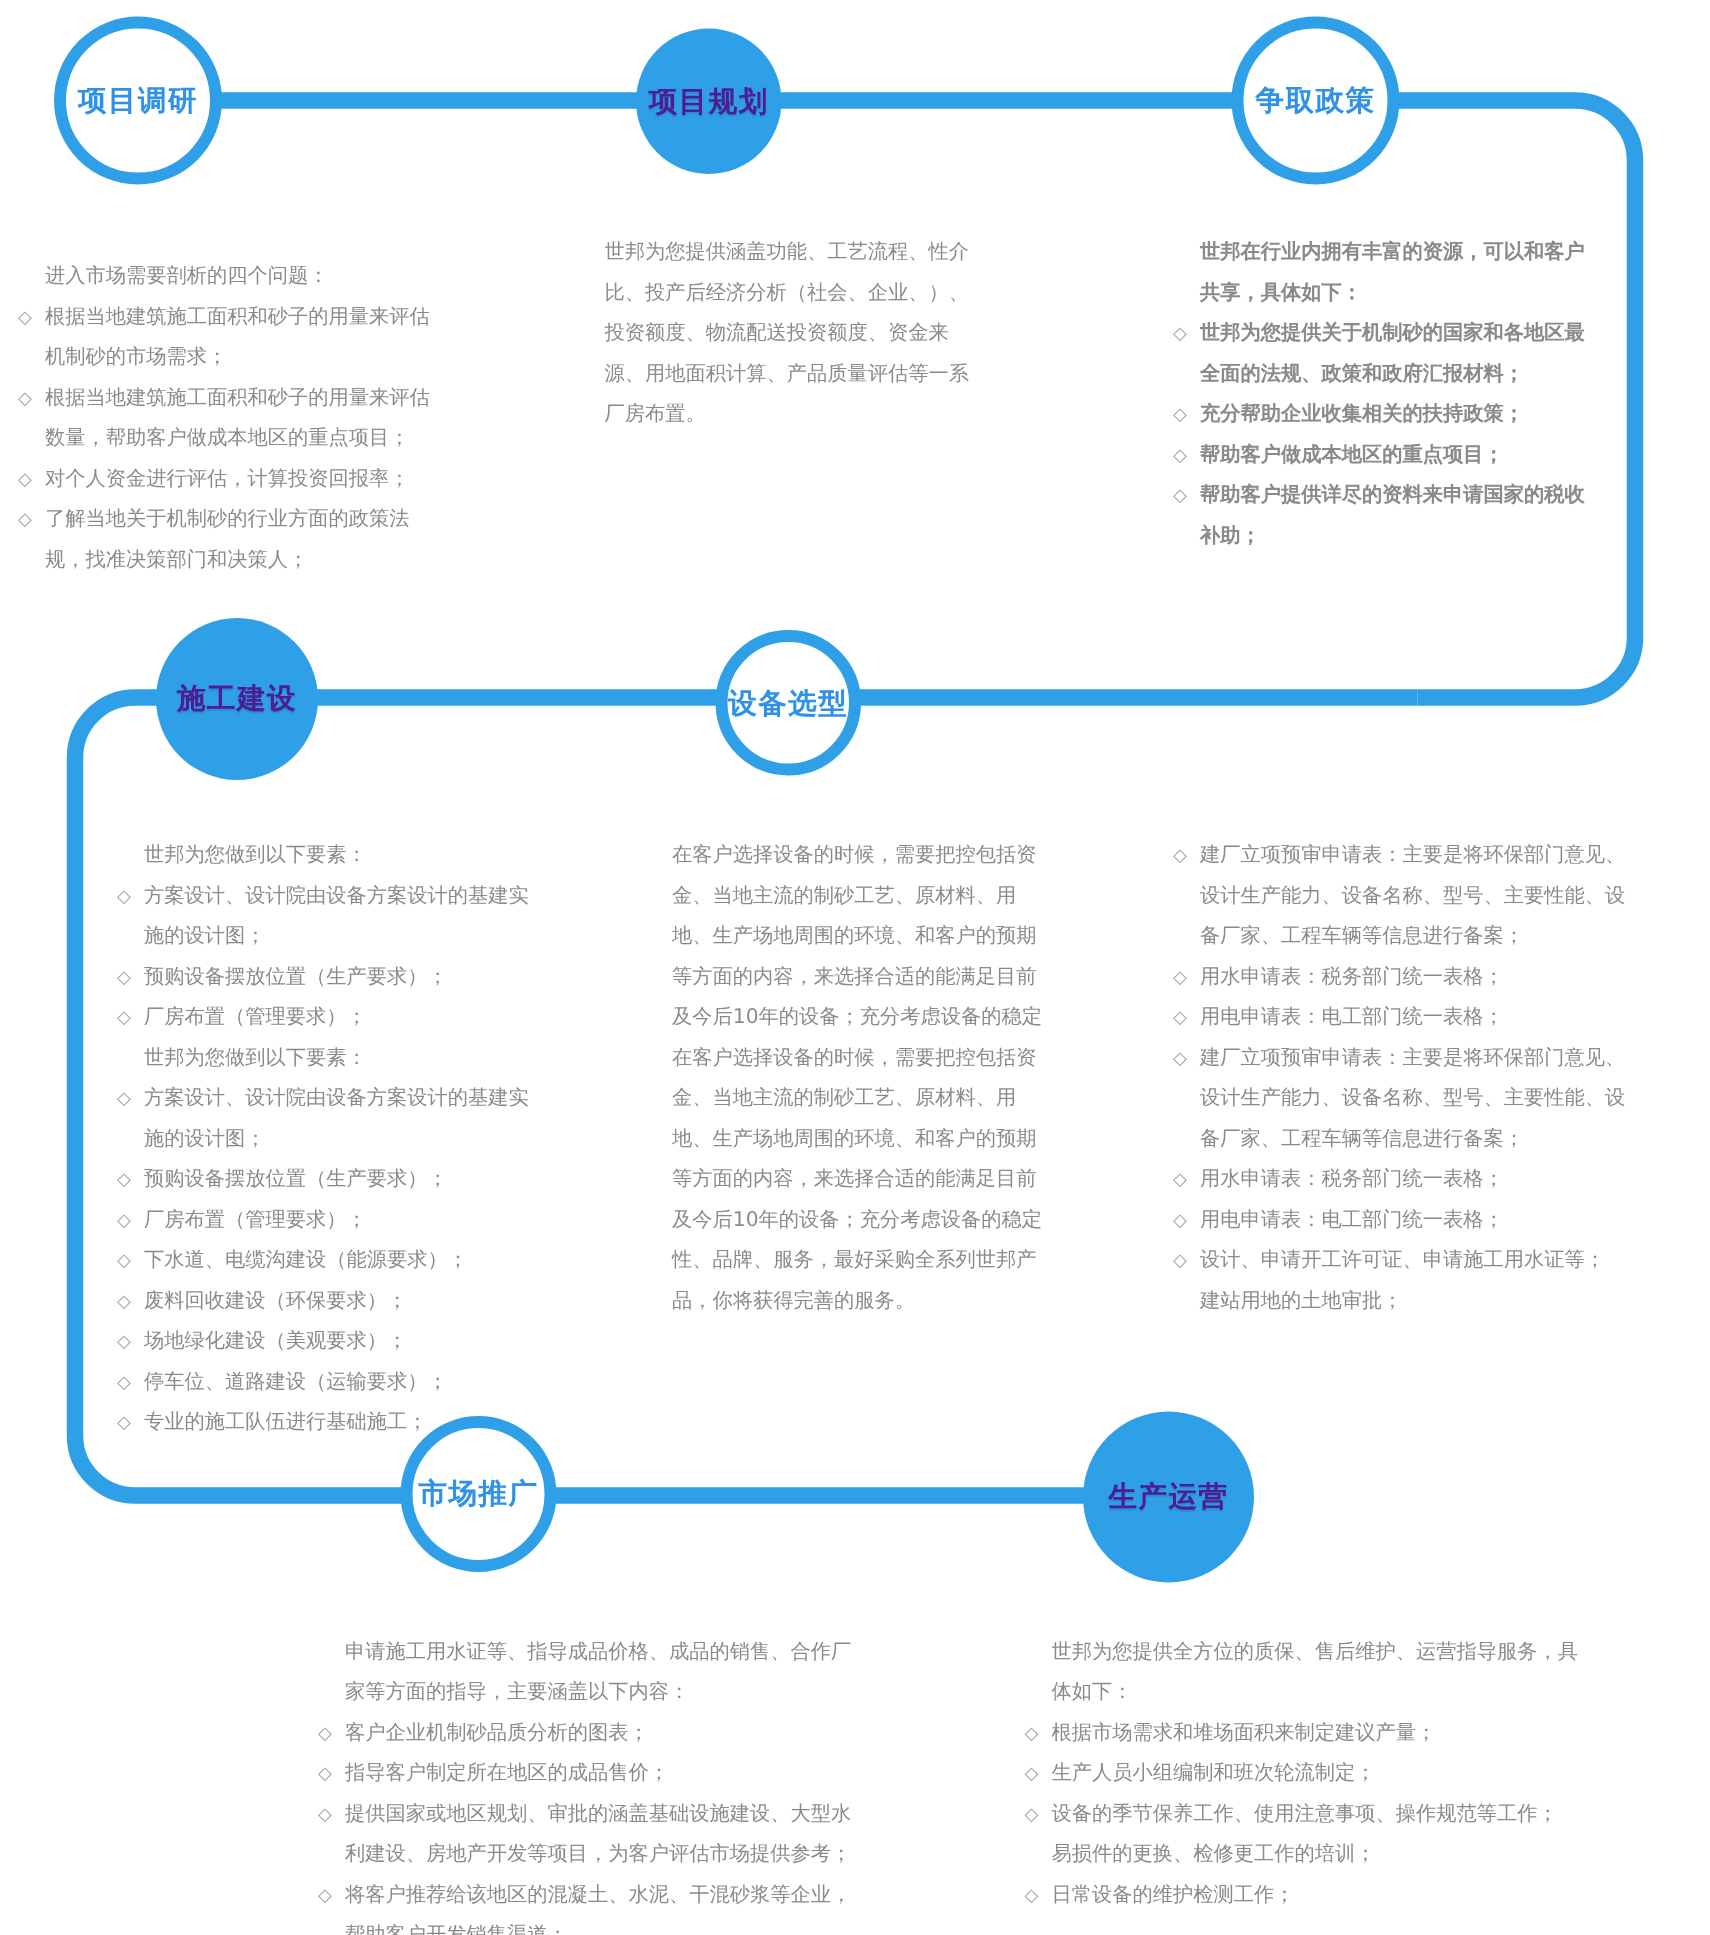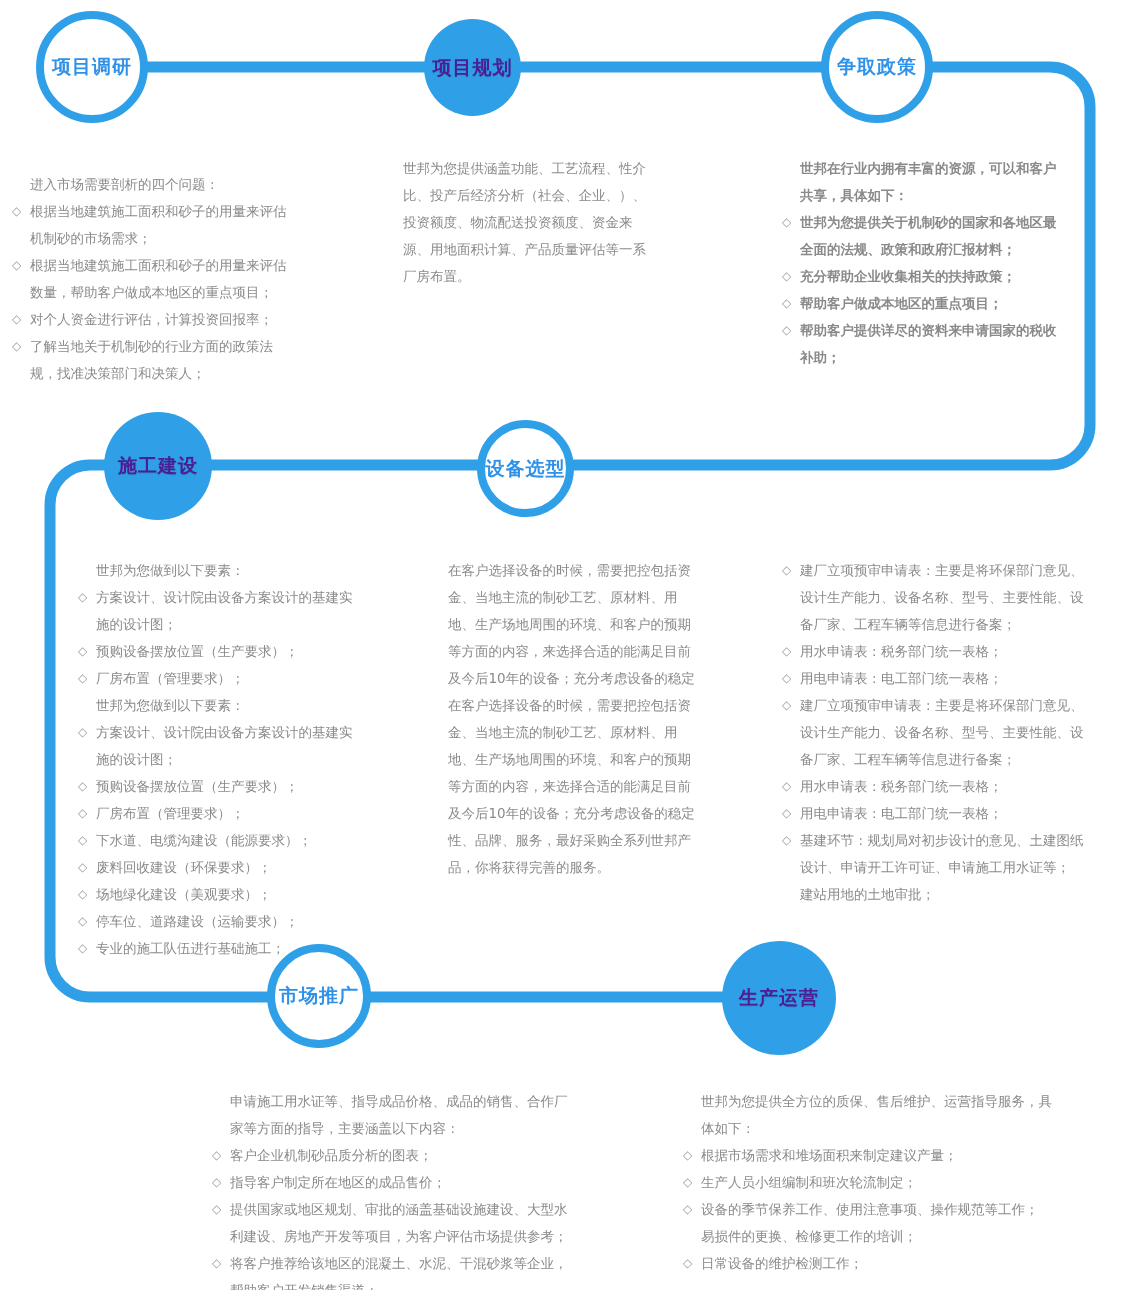--- a/index.html
+++ b/index.html
@@ -308,21 +308,20 @@
         </li>
         <li>
           <span class="dia">◇</span>
           <span class="txt">
             <span class="ln">用电申请表：电工部门统一表格；</span>
           </span>
         </li>
         <li>
           <span class="dia">◇</span>
           <span class="txt">
-            <span class="ln">基建环节：规划局对初步设计的意见、土建图纸</span>
             <span class="ln">设计、申请开工许可证、申请施工用水证等；</span>
             <span class="ln">建站用地的土地审批；</span>
           </span>
         </li>
       </ul>
     </div>
 
   <div class="block" id="blk-marketing" style="left:212px;top:1088px;width:430px;">
       <span class="lead">申请施工用水证等、指导成品价格、成品的销售、合作厂</span>
       <span class="lead">家等方面的指导，主要涵盖以下内容：</span>

